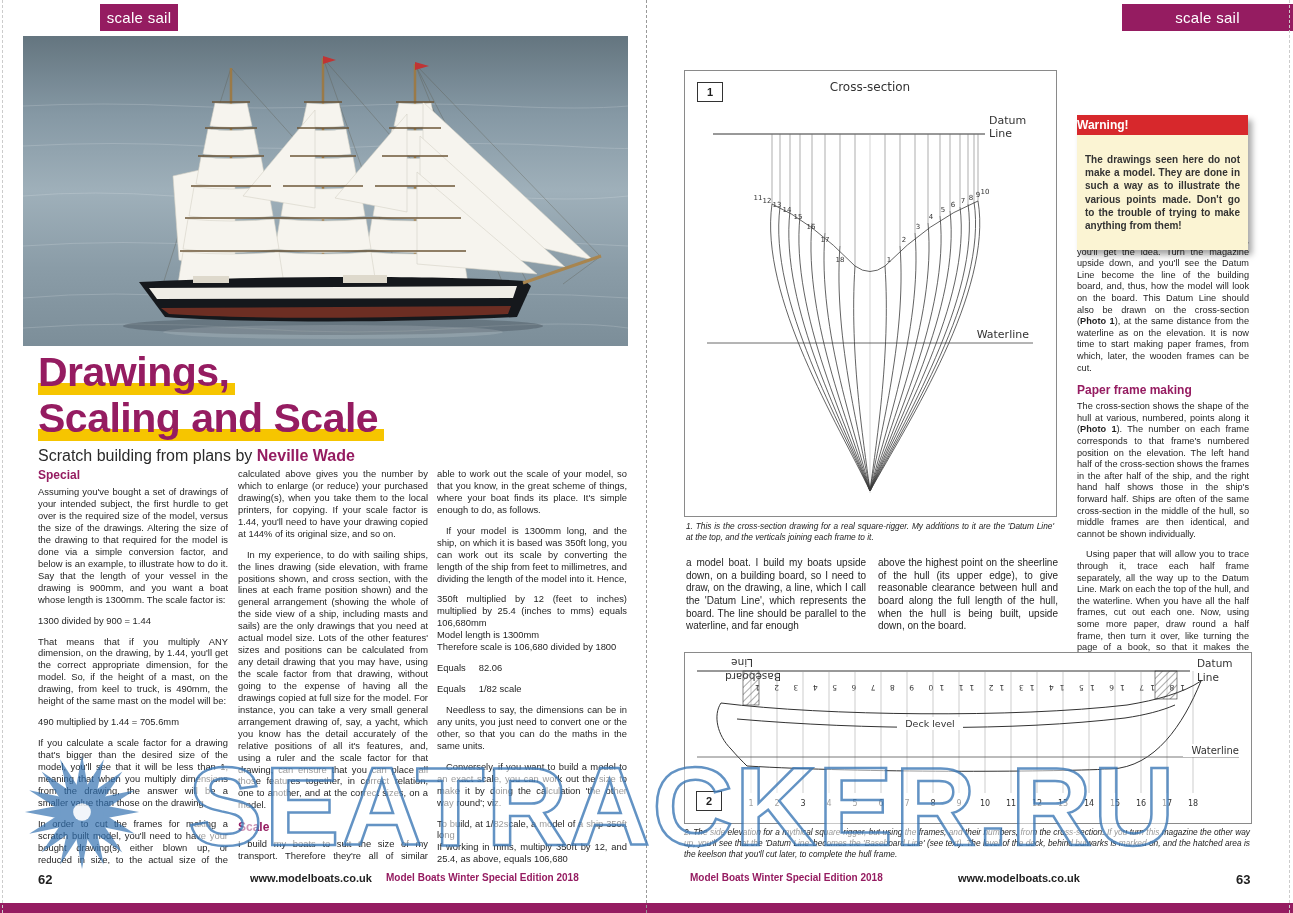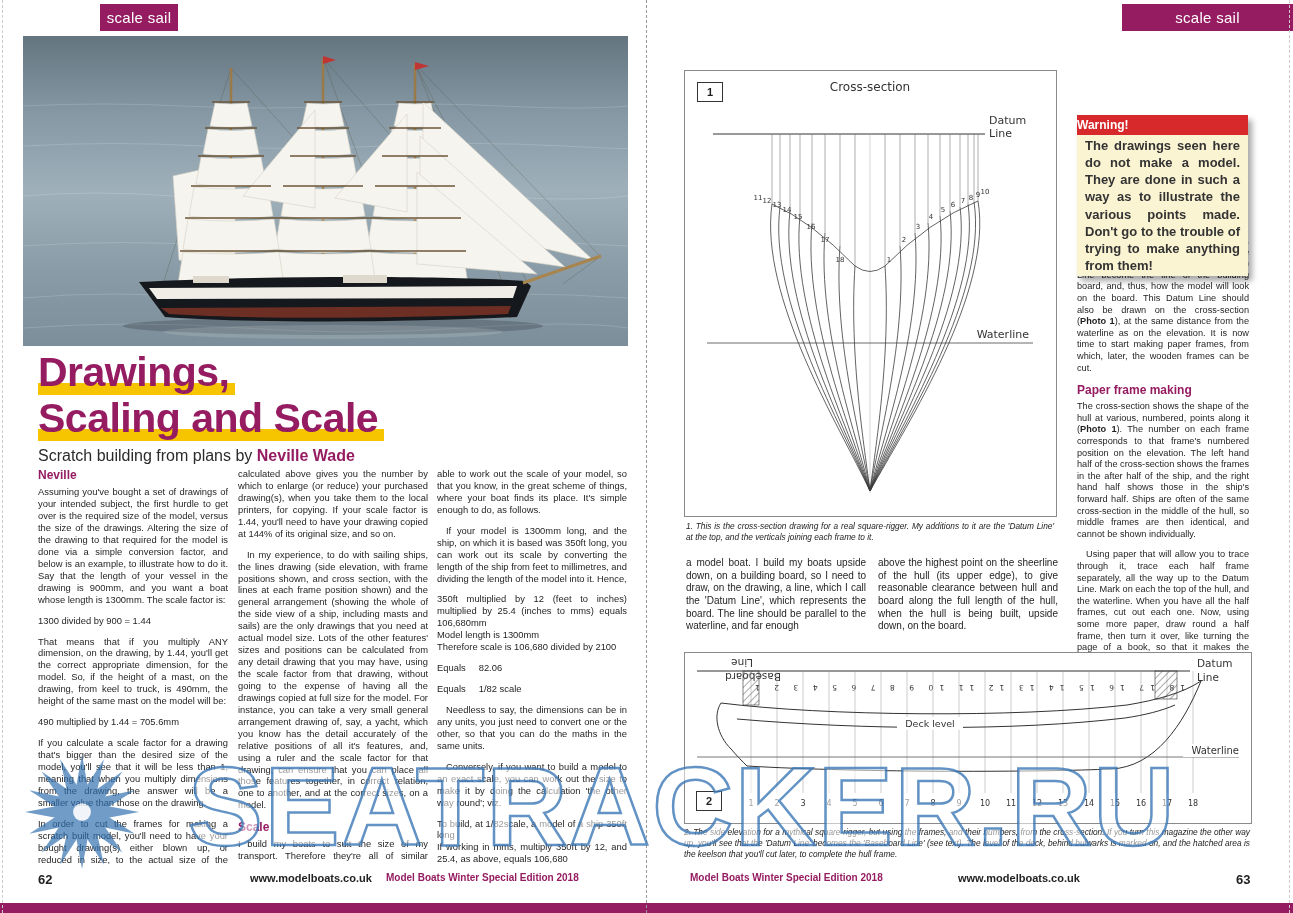--- a/index.html
+++ b/index.html
@@ -44,21 +44,21 @@
   .pagenum{font-size:13px;}
   .bottombar{position:absolute;left:0;right:0;bottom:0;height:10px;background:var(--magenta);}
   .figure{position:absolute;background:#fff;border:1px solid #8a8a8a;}
   .fignum{
     position:absolute;width:24px;height:18px;border:1px solid #333;background:#fff;
     font-size:11px;font-weight:bold;display:flex;align-items:center;justify-content:center;z-index:3;
   }
   .caption{position:absolute;font-size:8.3px;font-style:italic;line-height:1.32;color:#222;text-align:justify;}
   .warnbox{position:absolute;left:1077px;top:115px;width:171px;box-shadow:4px 5px 6px rgba(0,0,0,.35);z-index:2;}
   .warnhead{background:var(--red);color:#fff;font-weight:bold;font-size:12px;padding:3px 0;}
-  .warnbody{background:var(--cream);font-size:13px;font-weight:bold;color:#333;line-height:1.32;padding:2px 8px;text-align:justify;}
+  .warnbody{background:var(--cream);font-size:10px;font-weight:bold;color:#333;line-height:1.32;padding:18px 8px;text-align:justify;}
   .rcol{position:absolute;left:1077px;top:235px;width:172px;height:428px;overflow:hidden;font-size:9.2px;line-height:1.26;text-align:justify;}
   .midcol{position:absolute;top:557px;width:180px;height:90px;overflow:hidden;font-size:10px;line-height:1.27;text-align:justify;}
   svg text{font-family:"DejaVu Sans",sans-serif;fill:#333;}
   .watermark{
     position:absolute;left:188px;top:742px;z-index:40;pointer-events:none;
     font-size:112px;font-weight:bold;letter-spacing:2px;white-space:nowrap;
     color:rgba(255,255,255,0.22);
     -webkit-text-stroke:2.5px rgba(47,111,176,0.75);
     text-shadow:0 0 2px rgba(255,255,255,0.4);
   }
@@ -138,42 +138,42 @@
 
   <div class="title">
     <span class="hl">Drawings,</span><br>
     <span class="hl">Scaling and Scale</span>
   </div>
   <div class="subtitle">
     <span>Scratch building from plans by </span><b>Neville Wade</b>
   </div>
 
   <div class="col" style="left:38px;">
-    <div class="sec">Neville</div>
+    <div class="sec">Special</div>
     <p>Assuming you've bought a set of drawings of your intended subject, the first hurdle to get over is the required size of the model, versus the size of the drawings. Altering the size of the drawing to that required for the model is done via a simple conversion factor, and below is an example, to illustrate how to do it. Say that the length of your vessel in the drawing is 900mm, and you want a boat whose length is 1300mm. The scale factor is:</p>
     <p class="gap">1300 divided by 900 = 1.44</p>
     <p class="gap">That means that if you multiply ANY dimension, on the drawing, by 1.44, you'll get the correct appropriate dimension, for the model. So, if the height of a mast, on the drawing, from keel to truck, is 490mm, the height of the same mast on the model will be:</p>
     <p class="gap">490 multiplied by 1.44 = 705.6mm</p>
     <p class="gap">If you calculate a scale factor for a drawing that's bigger than the desired size of the model, you'll see that it will be less than 1, meaning that when you multiply dimensions from the drawing, the answer will be a smaller value than those on the drawing.</p>
     <p class="gap">In order to cut the frames for making a scratch built model, you'll need to have your bought drawing(s) either blown up, or reduced in size, to the actual size of the model you're going to make. The scale factor you've</p>
   </div>
 
   <div class="col" style="left:238px;">
     <p>calculated above gives you the number by which to enlarge (or reduce) your purchased drawing(s), when you take them to the local printers, for copying. If your scale factor is 1.44, you'll need to have your drawing copied at 144% of its original size, and so on.</p>
     <p class="gap ind">In my experience, to do with sailing ships, the lines drawing (side elevation, with frame positions shown, and cross section, with the lines at each frame position shown) and the general arrangement (showing the whole of the side view of a ship, including masts and sails) are the only drawings that you need at actual model size. Lots of the other features' sizes and positions can be calculated from any detail drawing that you may have, using the scale factor from that drawing, without going to the expense of having all the drawings copied at full size for the model. For instance, you can take a very small general arrangement drawing of, say, a yacht, which you know has the detail accurately of the relative positions of all it's features, and, using a ruler and the scale factor for that drawing, can ensure that you can place all those features together, in correct relation, one to another, and at the correct sizes, on a model.</p>
     <div class="sec gap">Scale</div>
     <p>I build my boats to suit the size of my transport. Therefore they're all of similar sizes, though the ships' sizes, on which they are based, were vastly different. Therefore, the models are of different scales. It is useful to be</p>
   </div>
 
   <div class="col" style="left:437px;">
     <p>able to work out the scale of your model, so that you know, in the great scheme of things, where your boat finds its place. It's simple enough to do, as follows.</p>
     <p class="gap ind">If your model is 1300mm long, and the ship, on which it is based was 350ft long, you can work out its scale by converting the length of the ship from feet to millimetres, and dividing the length of the model into it. Hence,</p>
     <p class="gap">350ft multiplied by 12 (feet to inches) multiplied by 25.4 (inches to mms) equals 106,680mm</p>
     <p>Model length is 1300mm</p>
-    <p>Therefore scale is 106,680 divided by 2100</p>
+    <p>Therefore scale is 106,680 divided by 1800</p>
     <p class="gap">Equals&nbsp;&nbsp;&nbsp;&nbsp;&nbsp;82.06</p>
     <p class="gap">Equals&nbsp;&nbsp;&nbsp;&nbsp;&nbsp;1/82 scale</p>
     <p class="gap ind">Needless to say, the dimensions can be in any units, you just need to convert one or the other, so that you can do the maths in the same units.</p>
     <p class="gap ind">Conversely, if you want to build a model to an exact scale, you can work out the size to make it by doing the calculation 'the other way round'; viz.</p>
     <p class="gap">To build, at 1/82scale, a model of a ship 350ft long</p>
     <p>If working in mms, multiply 350ft by 12, and 25.4, as above, equals 106,680</p>
 
   </div>
 
   <div class="figure" style="left:684px;top:70px;width:371px;height:445px;">

